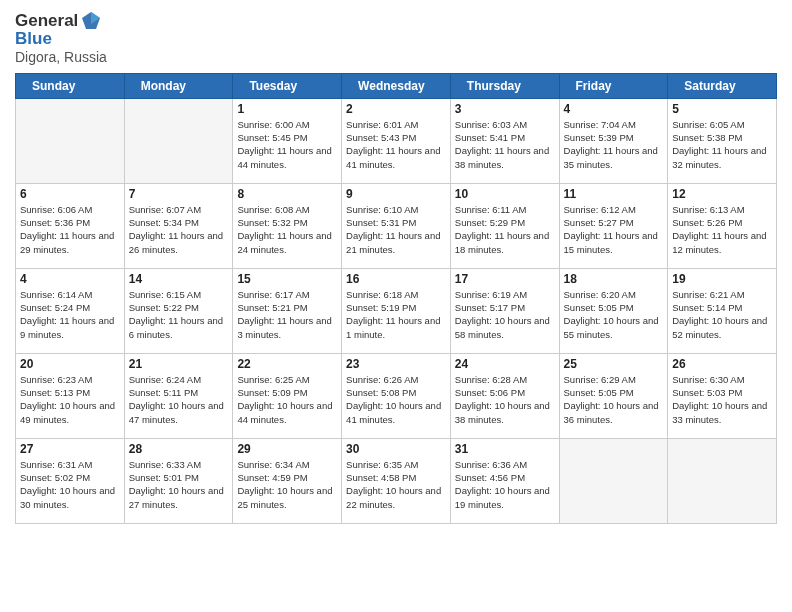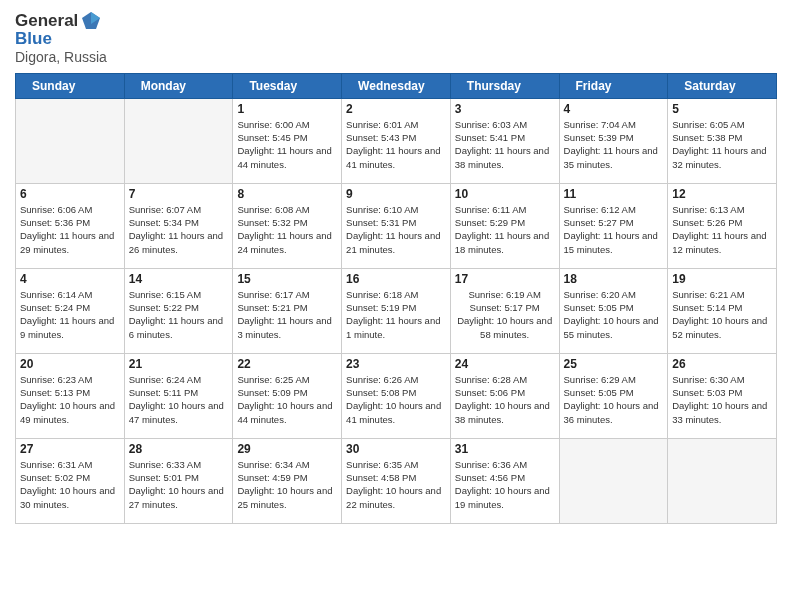--- a/index.html
+++ b/index.html
@@ -216,21 +216,21 @@
 Daylight: 11 hours and 3 minutes.</div>
           </td>
           <td>
             <div class="day-num">16</div>
             <div class="day-info" style="white-space: pre-line;">Sunrise: 6:18 AM
 Sunset: 5:19 PM
 Daylight: 11 hours and 1 minute.</div>
           </td>
           <td>
             <div class="day-num">17</div>
-            <div class="day-info" style="white-space: pre-line; text-align: center;">Sunrise: 6:19 AM
+            <div class="day-info" style="white-space: pre-line;">Sunrise: 6:19 AM
 Sunset: 5:17 PM
 Daylight: 10 hours and 58 minutes.</div>
           </td>
           <td>
             <div class="day-num">18</div>
             <div class="day-info" style="white-space: pre-line;">Sunrise: 6:20 AM
 Sunset: 5:05 PM
 Daylight: 10 hours and 55 minutes.</div>
           </td>
           <td>

